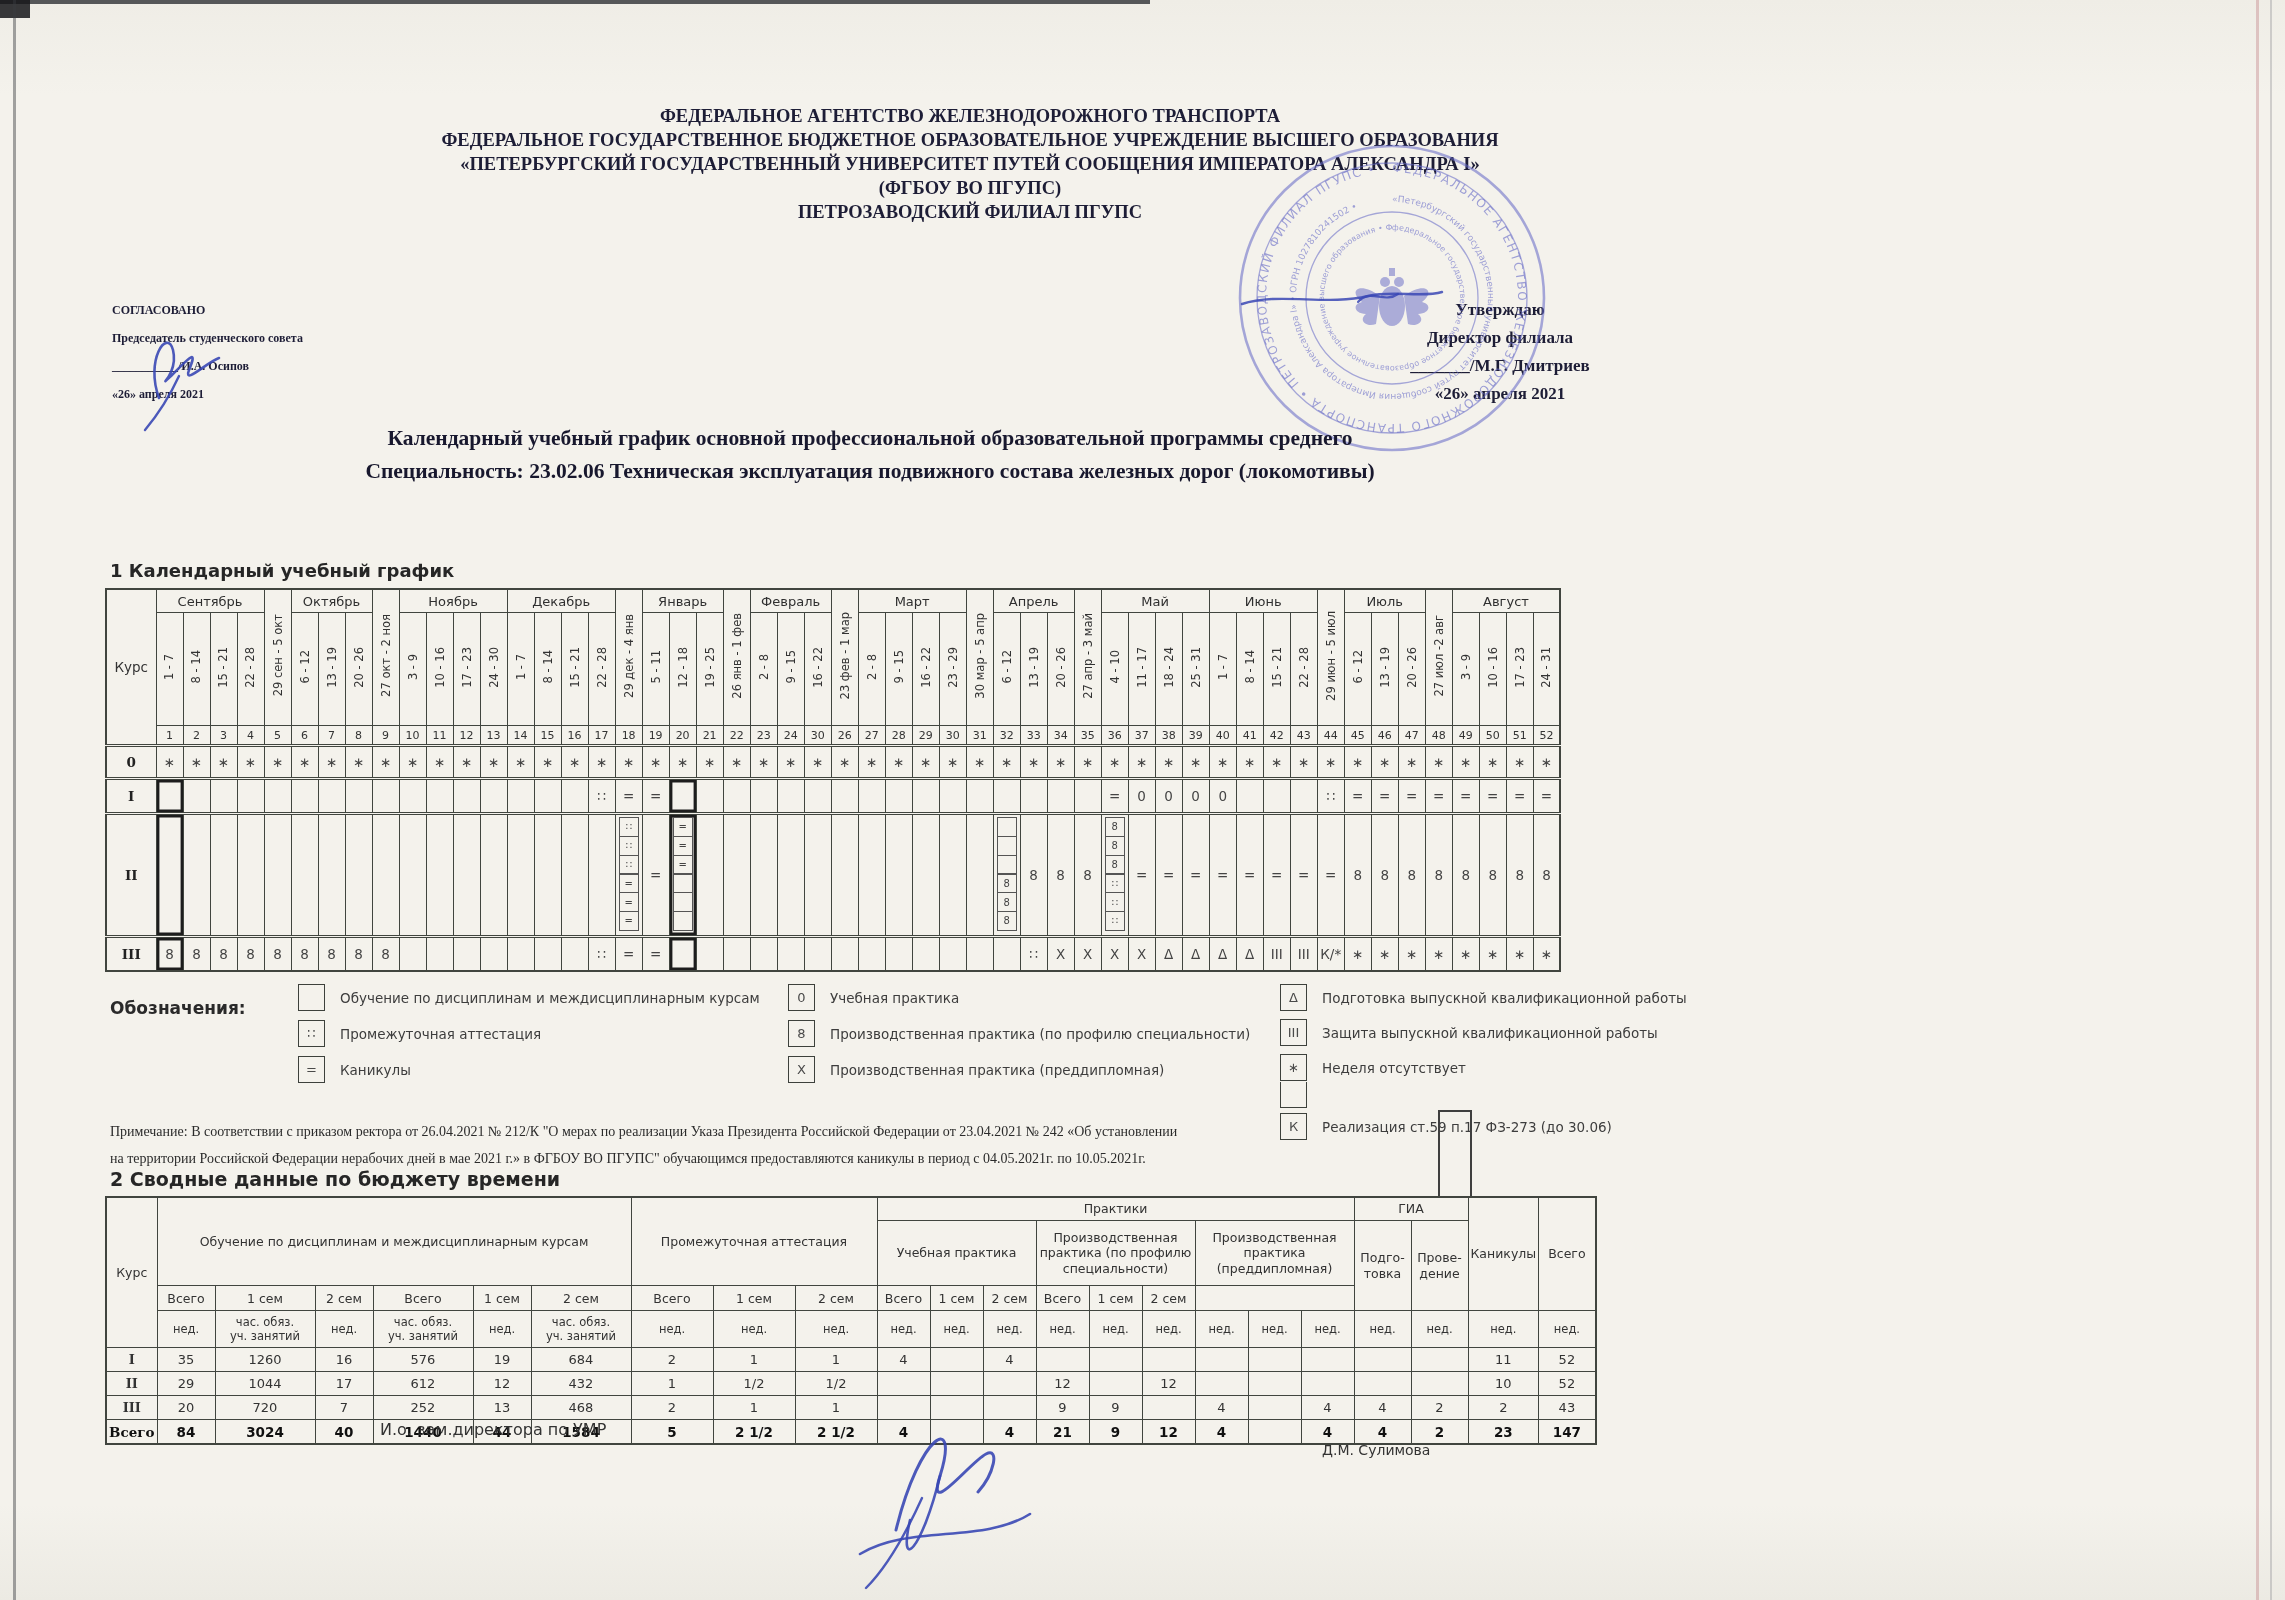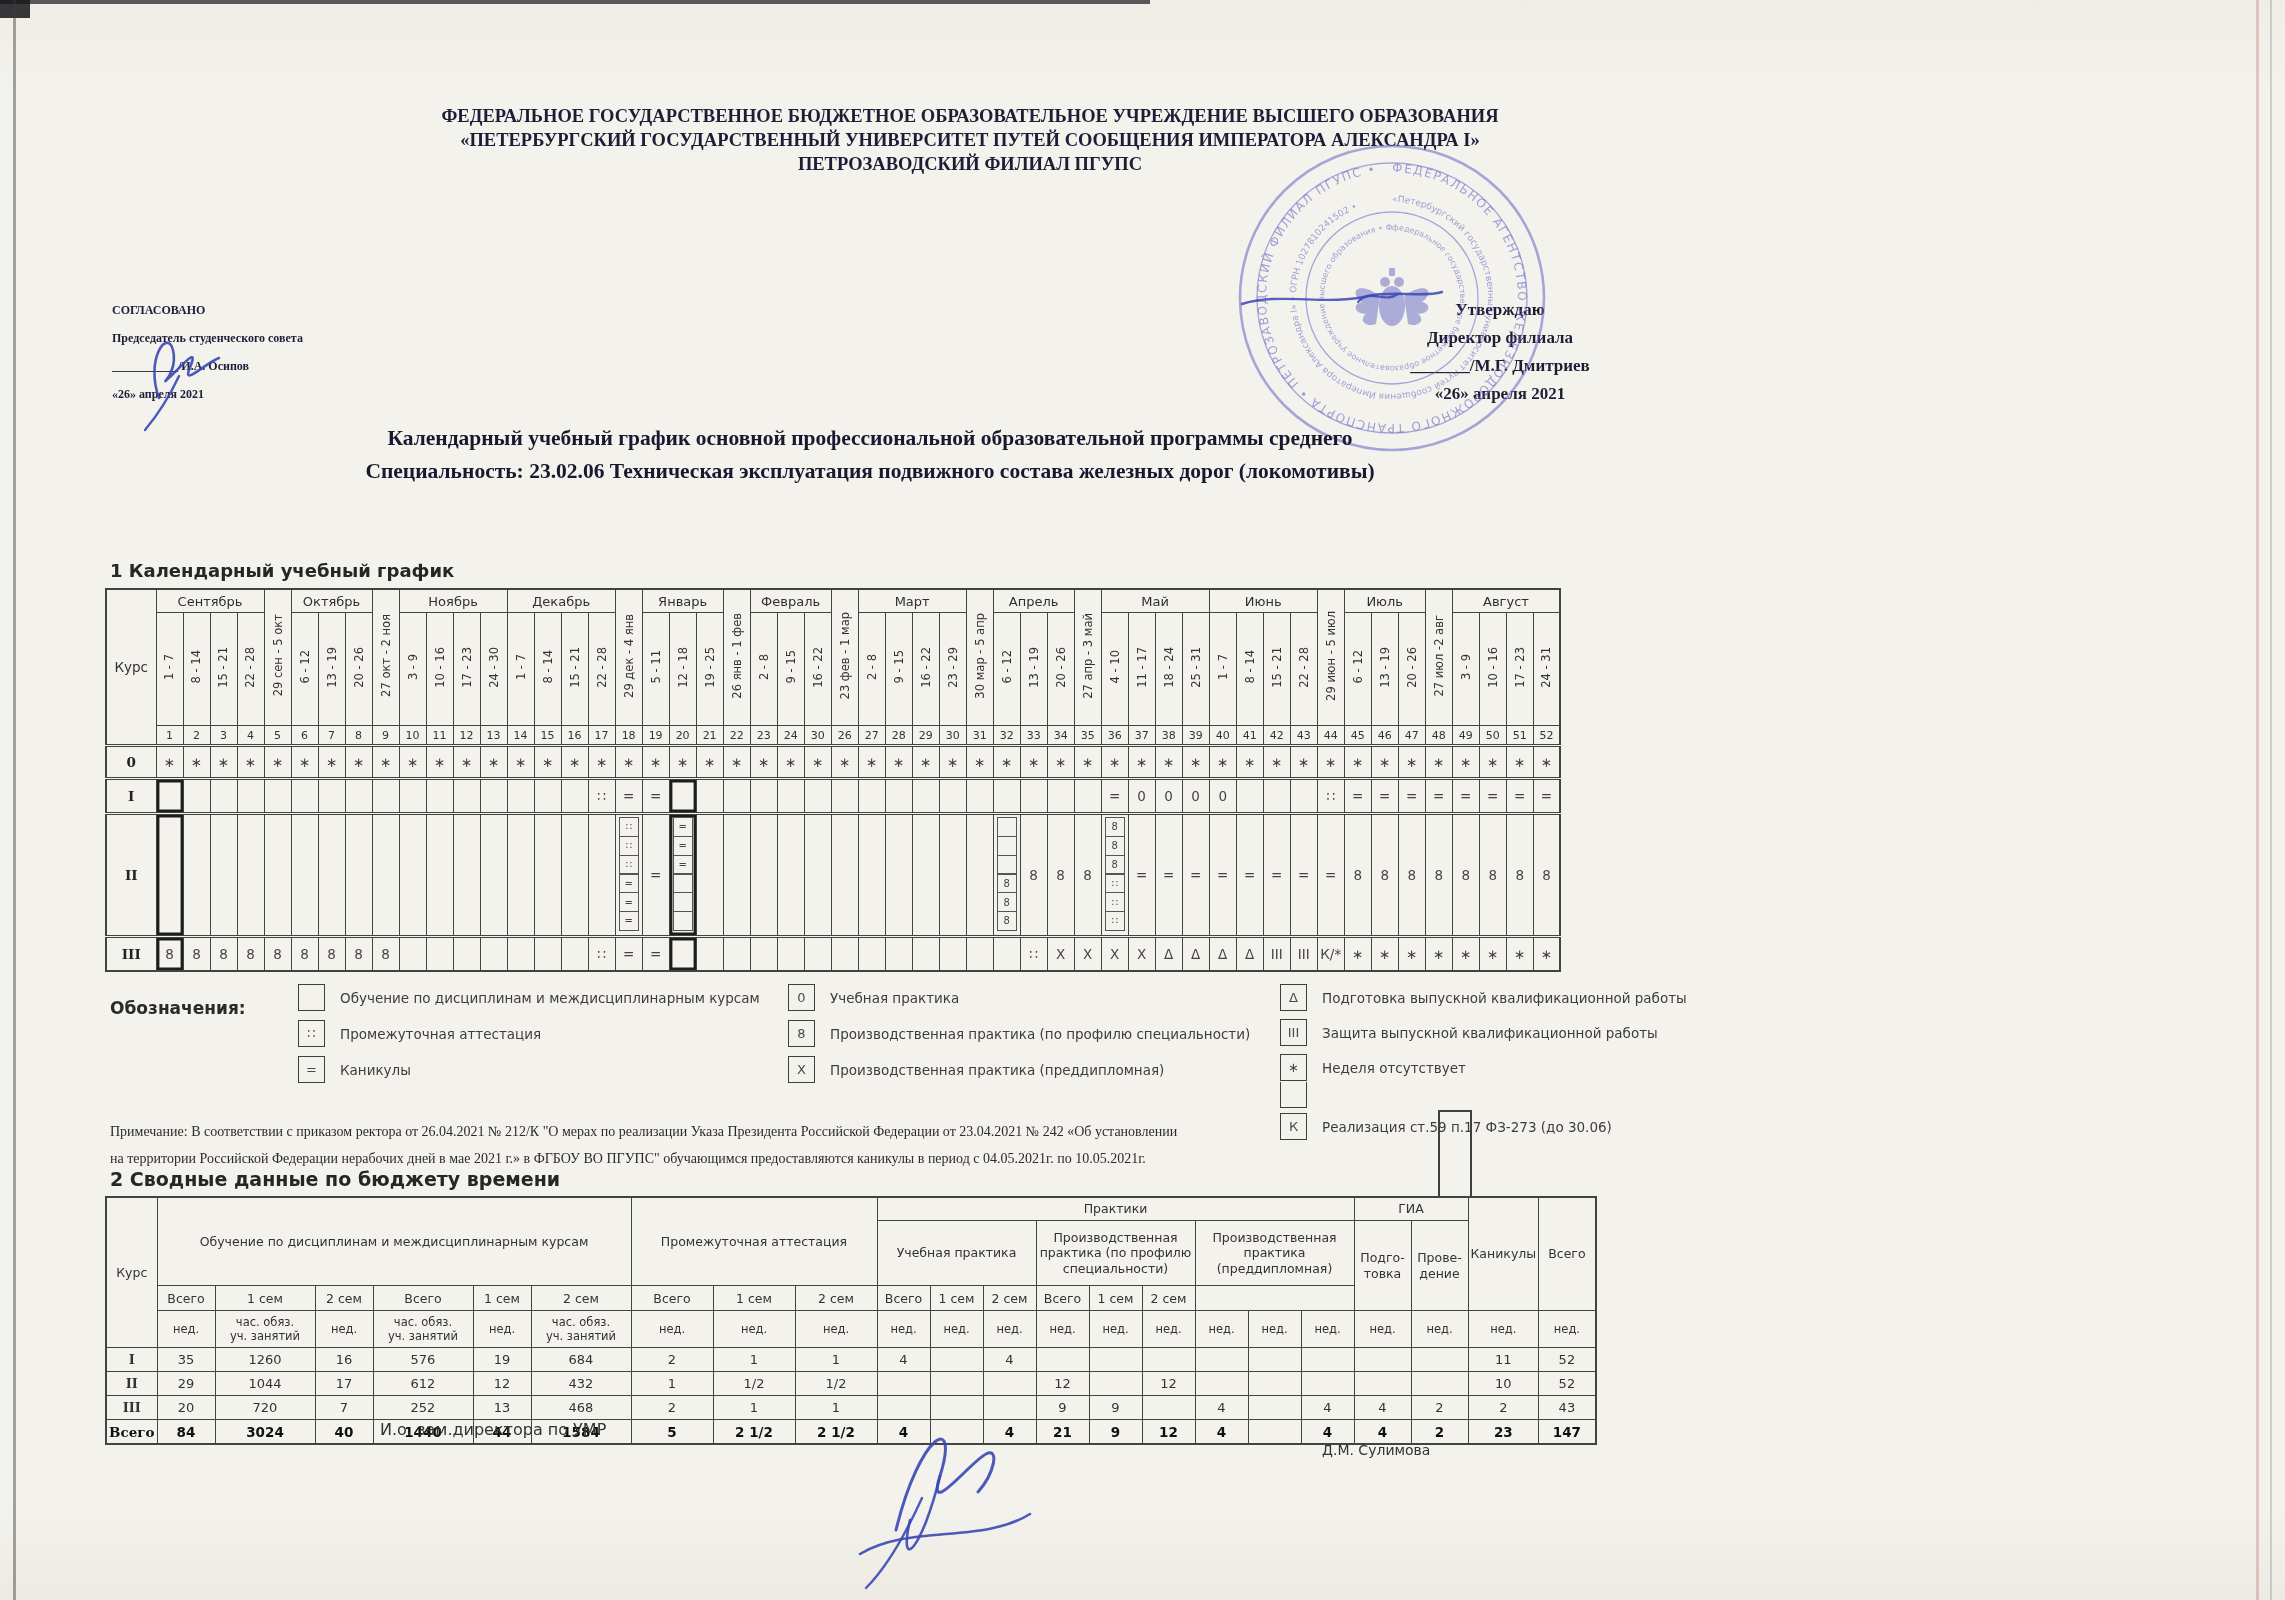--- a/index.html
+++ b/index.html
@@ -95,22 +95,24 @@
 <body>
 
 <div class="page">
   <div class="edge-top"></div>
   <div class="corner"></div>
   <div class="edge-left"></div>
   <div class="edge-right"></div>
   <div class="edge-right2"></div>
 
   <div class="org-header">
+    <div>ФЕДЕРАЛЬНОЕ АГЕНТСТВО ЖЕЛЕЗНОДОРОЖНОГО ТРАНСПОРТА</div>
     <div>ФЕДЕРАЛЬНОЕ ГОСУДАРСТВЕННОЕ БЮДЖЕТНОЕ ОБРАЗОВАТЕЛЬНОЕ УЧРЕЖДЕНИЕ ВЫСШЕГО ОБРАЗОВАНИЯ</div>
     <div>«ПЕТЕРБУРГСКИЙ ГОСУДАРСТВЕННЫЙ УНИВЕРСИТЕТ ПУТЕЙ СООБЩЕНИЯ ИМПЕРАТОРА АЛЕКСАНДРА I»</div>
+    <div>(ФГБОУ ВО ПГУПС)</div>
     <div>ПЕТРОЗАВОДСКИЙ ФИЛИАЛ ПГУПС</div>
   </div>
 
   <div class="agree">
     <div>СОГЛАСОВАНО</div>
     <div>Председатель студенческого совета</div>
     <div>___________/И.А. Осипов</div>
     <div>«26»  апреля 2021</div>
   </div>
   <svg class="sig" style="left:125px;top:318px;" width="130" height="115" viewBox="0 0 130 115">

